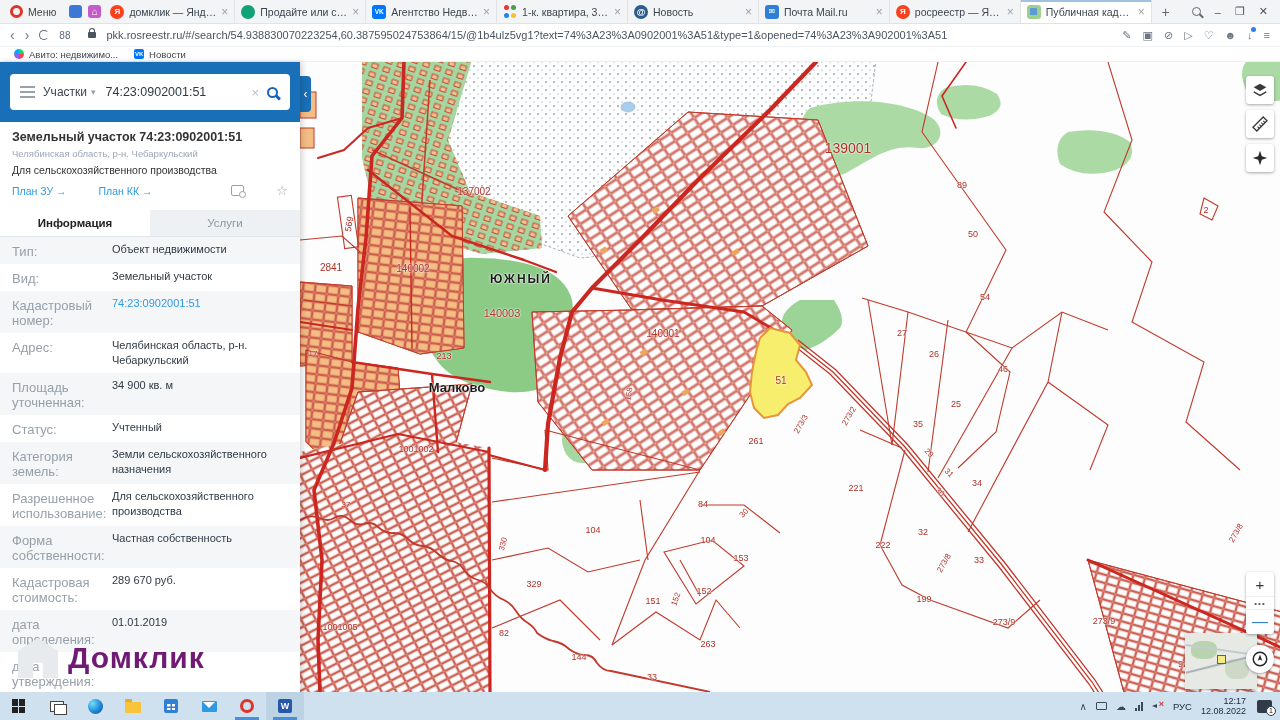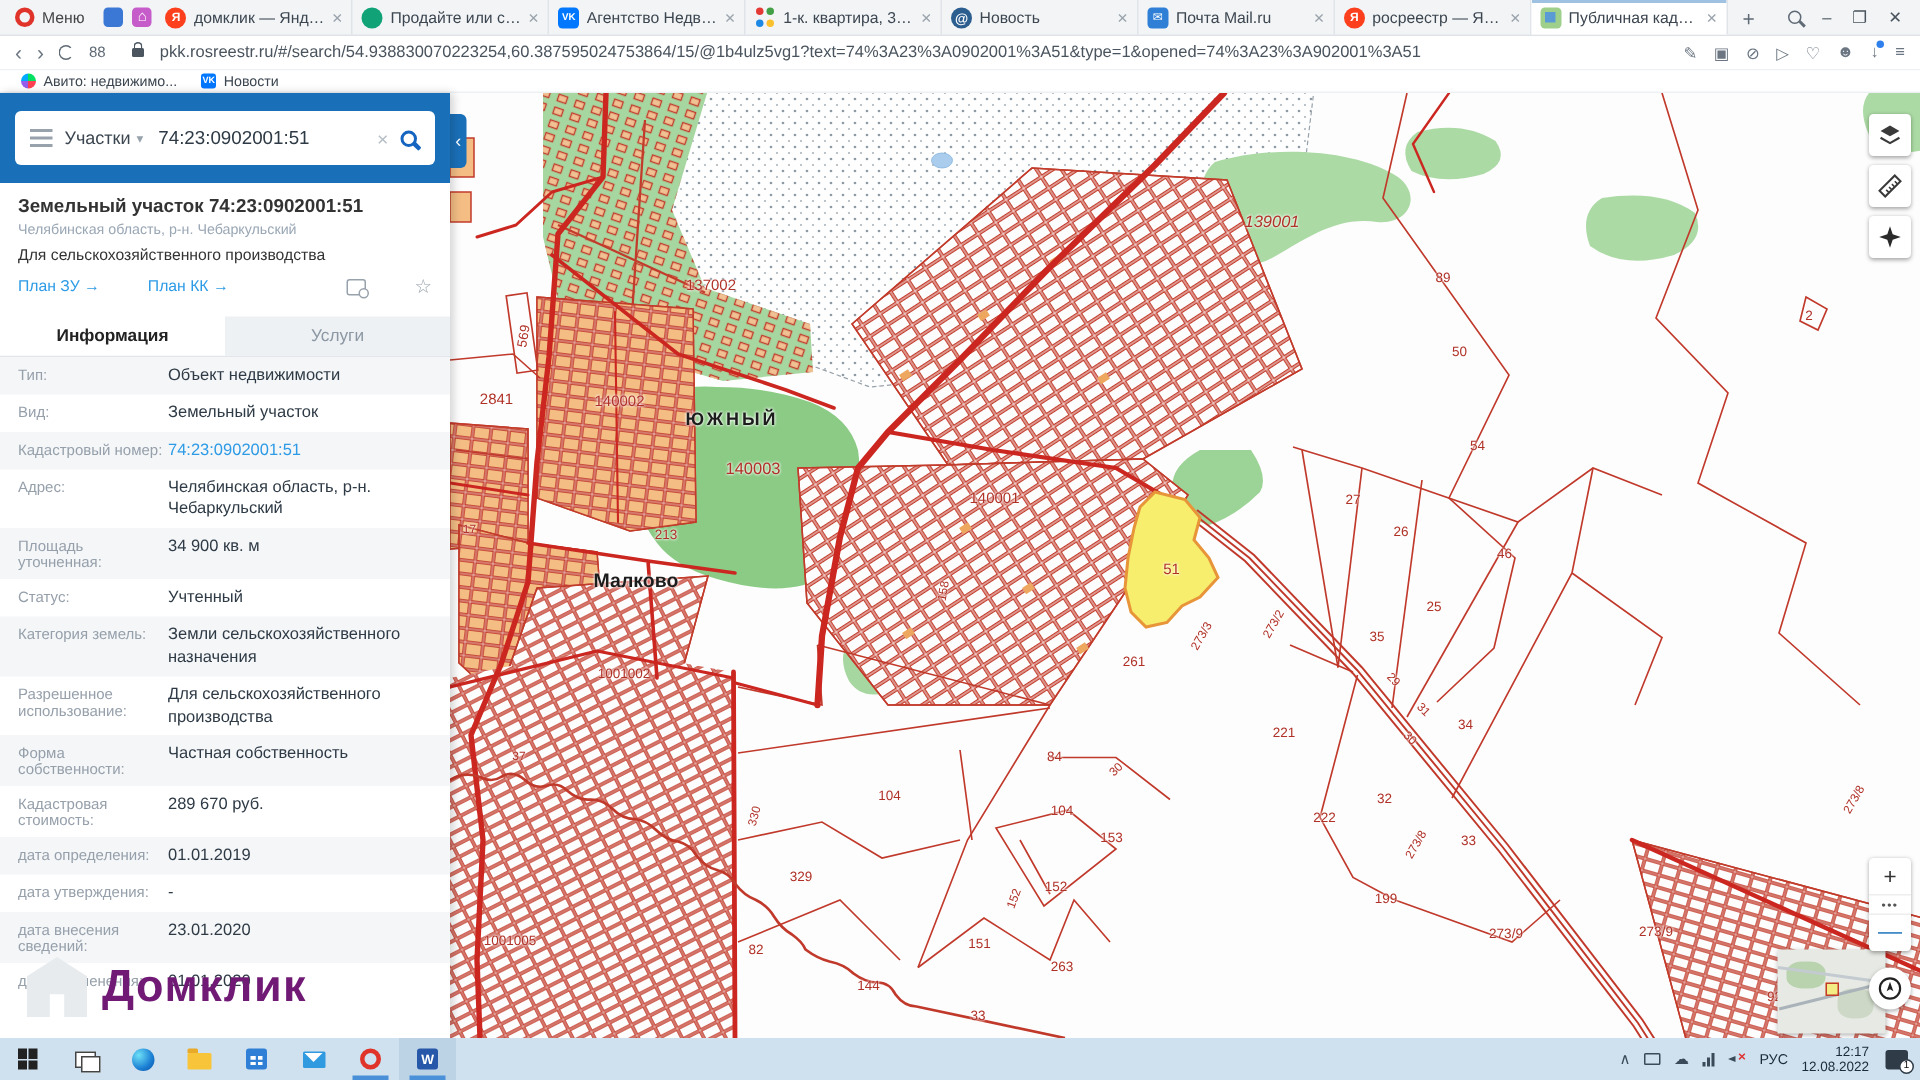--- a/index.html
+++ b/index.html
@@ -79,33 +79,33 @@
   .ic-doc{width:13px;height:11px;border:1.5px solid #98a2ac;border-radius:2px;position:relative;}
   .ic-doc::after{content:"";position:absolute;right:-3px;bottom:-3px;width:5px;height:5px;border:1.5px solid #98a2ac;border-radius:50%;background:#fff;}
   .ic-star{color:#98a2ac;font-size:13px;}
   .ptabs{display:flex;border-bottom:1px solid #e2e6ea;margin-top:6px;}
   .ptab{flex:1;text-align:center;padding:7px 0;font-size:11.5px;}
   .ptab.on{font-weight:bold;color:#222;background:#fff;}
   .ptab.off{background:#eef1f4;color:#8b97a3;}
   #info-rows{font-size:11px;}
   .irow{display:flex;padding:5px 12px;align-items:flex-start;}
   .irow:nth-child(odd){background:#f4f6f8;}
-  .ilabel{width:100px;flex:none;font-size:10px;color:#96a0ab;padding-top:2px;}
+  .ilabel{width:100px;flex:none;font-size:13px;color:#96a0ab;padding-top:2px;}
   .ival{flex:1;color:#2e3a45;font-size:11px;line-height:1.35;}
   .ival.link{color:#2e9be6;}
   .watermark{position:absolute;left:18px;bottom:14px;display:flex;align-items:center;gap:10px;color:#701a75;}
   .wm-house{width:40px;height:40px;background:#e8ebee;
     clip-path:polygon(50% 0,100% 32%,100% 100%,62% 100%,62% 62%,38% 62%,38% 100%,0 100%,0 32%);}
   .wm-text{font-size:30px;font-weight:bold;letter-spacing:1px;}
   
   .map{position:absolute;left:300px;top:62px;width:980px;height:630px;background:#fdfdfd;overflow:hidden;}
   .map-svg{position:absolute;left:0;top:0;}
   .map-label{position:absolute;color:#b03127;white-space:nowrap;transform:translate(-50%,-50%);
     text-shadow:0 0 2px #fff,0 0 2px #fff;z-index:2;}
-  .map-label.place{color:#1c1c1c;font-weight:bold;}
+  .map-label.place{color:#1c1c1c;font-weight:bold;margin-left:33px;}
   .collapse-tab{position:absolute;left:0;top:14px;width:11px;height:36px;background:#1a70b8;color:#fff;
     border-radius:0 4px 4px 0;display:flex;align-items:center;justify-content:center;font-size:12px;z-index:4;}
   .mapbtn{position:absolute;width:28px;height:28px;background:#fff;border-radius:3px;
     box-shadow:0 1px 3px rgba(0,0,0,.35);display:flex;align-items:center;justify-content:center;z-index:4;}
   .zoombox{position:absolute;right:6px;top:510px;width:28px;background:#fff;border-radius:3px;
     box-shadow:0 1px 3px rgba(0,0,0,.35);display:flex;flex-direction:column;align-items:center;z-index:4;}
   .zb{height:24px;display:flex;align-items:center;justify-content:center;width:100%;font-size:15px;color:#333;}
   .zb.dots{font-size:8px;color:#555;height:14px;letter-spacing:1px;border-top:1px solid #eee;border-bottom:1px solid #eee;}
   .zb.minus{color:#2f80c3;font-size:16px;}
   .minimap{position:absolute;left:885px;top:571px;width:72px;height:56px;background:#e7eae4;z-index:3;
@@ -464,21 +464,21 @@
       <path d="M795,342 L833,372 L905,447 L1002,565 L1092,682 L1106,704"></path>
       <path d="M795,342 L833,372 L905,447 L1002,565 L1092,682 L1106,704" transform="translate(3,-2)"></path>
     </g>
 
     <path d="M300,520 q10,-6 20,-2 q8,4 14,0 q8,-5 16,2 q6,6 14,4 q8,-3 14,3 q8,7 16,6 q8,0 14,6 q7,7 15,7 q8,1 14,7 q7,7 15,8 q8,2 12,9 q6,8 14,10 q8,2 12,9 q6,8 14,11 q8,4 12,11 q5,8 12,12 q7,5 9,10 q8,6 16,8 q10,2 16,8 q8,6 16,6 q8,0 12,8 q6,8 14,8 L710,692" fill="none" stroke="#c0392b" stroke-width="1.8"></path>
 
     <polygon points="770,328 790,333 800,345 796,360 806,372 812,385 800,398 788,404 778,415 764,418 754,408 750,392 752,372 756,352 760,338" fill="#f7ee6e" stroke="#e8953a" stroke-width="2"></polygon>
   </svg>
 
   <div id="map-labels">
-      <span class="map-label" style="left: 548px; top: 86px; font-size: 11px; transform: translate(-50%, -50%); font-style: italic;">139001</span>
+      <span class="map-label" style="left: 548px; top: 86px; font-size: 14px; transform: translate(-50%, -50%);">139001</span>
       <span class="map-label" style="left: 174px; top: 129px; font-size: 10px; transform: translate(-50%, -50%);">137002</span>
       <span class="map-label" style="left: 202px; top: 251px; font-size: 11px; transform: translate(-50%, -50%);">140003</span>
       <span class="map-label" style="left: 113px; top: 206px; font-size: 10px; transform: translate(-50%, -50%);">140002</span>
       <span class="map-label" style="left: 363px; top: 271px; font-size: 10px; transform: translate(-50%, -50%);">140001</span>
       <span class="map-label" style="left: 116px; top: 387px; font-size: 9px; transform: translate(-50%, -50%);">1001002</span>
       <span class="map-label" style="left: 40px; top: 565px; font-size: 9px; transform: translate(-50%, -50%);">1001005</span>
       <span class="map-label" style="left: 31px; top: 205px; font-size: 10px; transform: translate(-50%, -50%);">2841</span>
       <span class="map-label" style="left: 49px; top: 162px; font-size: 9px; transform: translate(-50%, -50%) rotate(-80deg);">569</span>
       <span class="map-label" style="left: 120px; top: 294px; font-size: 9px; transform: translate(-50%, -50%); margin-left: 24px;">213</span>
       <span class="map-label" style="left: 13px; top: 291px; font-size: 8px; transform: translate(-50%, -50%);">17</span>
@@ -507,21 +507,21 @@
       <span class="map-label" style="left: 501px; top: 362px; font-size: 8px; transform: translate(-50%, -50%) rotate(-60deg);">273/3</span>
       <span class="map-label" style="left: 629px; top: 391px; font-size: 8px; transform: translate(-50%, -50%) rotate(45deg);">29</span>
       <span class="map-label" style="left: 649px; top: 411px; font-size: 8px; transform: translate(-50%, -50%) rotate(45deg);">31</span>
       <span class="map-label" style="left: 640px; top: 430px; font-size: 8px; transform: translate(-50%, -50%) rotate(45deg);">30</span>
       <span class="map-label" style="left: 456px; top: 379px; font-size: 9px; transform: translate(-50%, -50%);">261</span>
       <span class="map-label" style="left: 293px; top: 468px; font-size: 9px; transform: translate(-50%, -50%);">104</span>
       <span class="map-label" style="left: 408px; top: 478px; font-size: 9px; transform: translate(-50%, -50%);">104</span>
       <span class="map-label" style="left: 441px; top: 496px; font-size: 9px; transform: translate(-50%, -50%);">153</span>
       <span class="map-label" style="left: 404px; top: 529px; font-size: 9px; transform: translate(-50%, -50%);">152</span>
       <span class="map-label" style="left: 376px; top: 537px; font-size: 8px; transform: translate(-50%, -50%) rotate(-70deg);">152</span>
-      <span class="map-label" style="left: 353px; top: 567px; font-size: 9px; transform: translate(-50%, -50%);">151</span>
+      <span class="map-label" style="left: 353px; top: 539px; font-size: 9px; transform: translate(-50%, -50%);">151</span>
       <span class="map-label" style="left: 408px; top: 582px; font-size: 9px; transform: translate(-50%, -50%);">263</span>
       <span class="map-label" style="left: 352px; top: 615px; font-size: 9px; transform: translate(-50%, -50%);">33</span>
       <span class="map-label" style="left: 279px; top: 595px; font-size: 9px; transform: translate(-50%, -50%);">144</span>
       <span class="map-label" style="left: 204px; top: 571px; font-size: 9px; transform: translate(-50%, -50%);">82</span>
       <span class="map-label" style="left: 234px; top: 522px; font-size: 9px; transform: translate(-50%, -50%);">329</span>
       <span class="map-label" style="left: 203px; top: 482px; font-size: 8px; transform: translate(-50%, -50%) rotate(-75deg);">330</span>
       <span class="map-label" style="left: 403px; top: 442px; font-size: 9px; transform: translate(-50%, -50%);">84</span>
       <span class="map-label" style="left: 444px; top: 451px; font-size: 8px; transform: translate(-50%, -50%) rotate(-45deg);">30</span>
       <span class="map-label" style="left: 329px; top: 332px; font-size: 8px; transform: translate(-50%, -50%) rotate(-80deg);">158</span>
       <span class="map-label" style="left: 888px; top: 602px; font-size: 9px; transform: translate(-50%, -50%);">9200</span>

